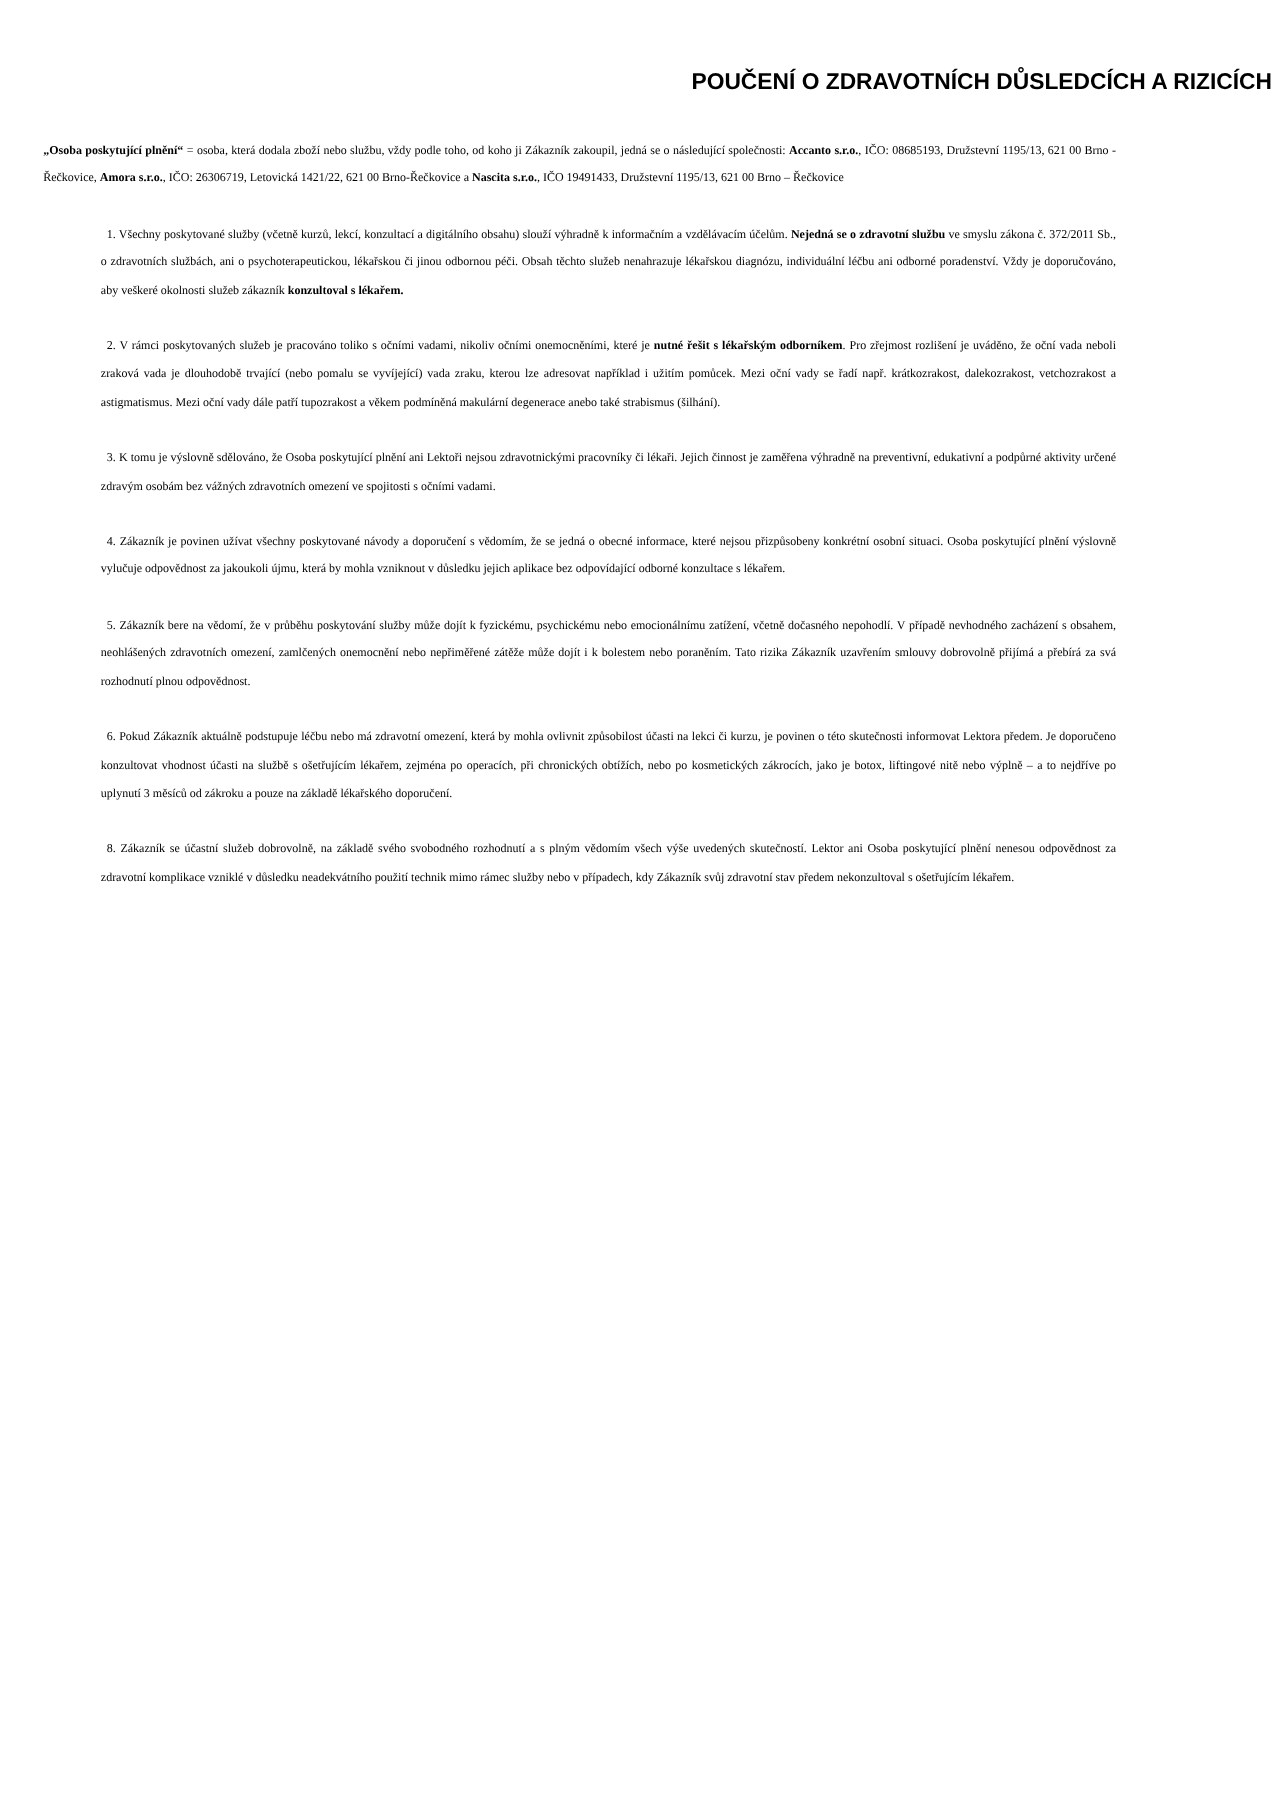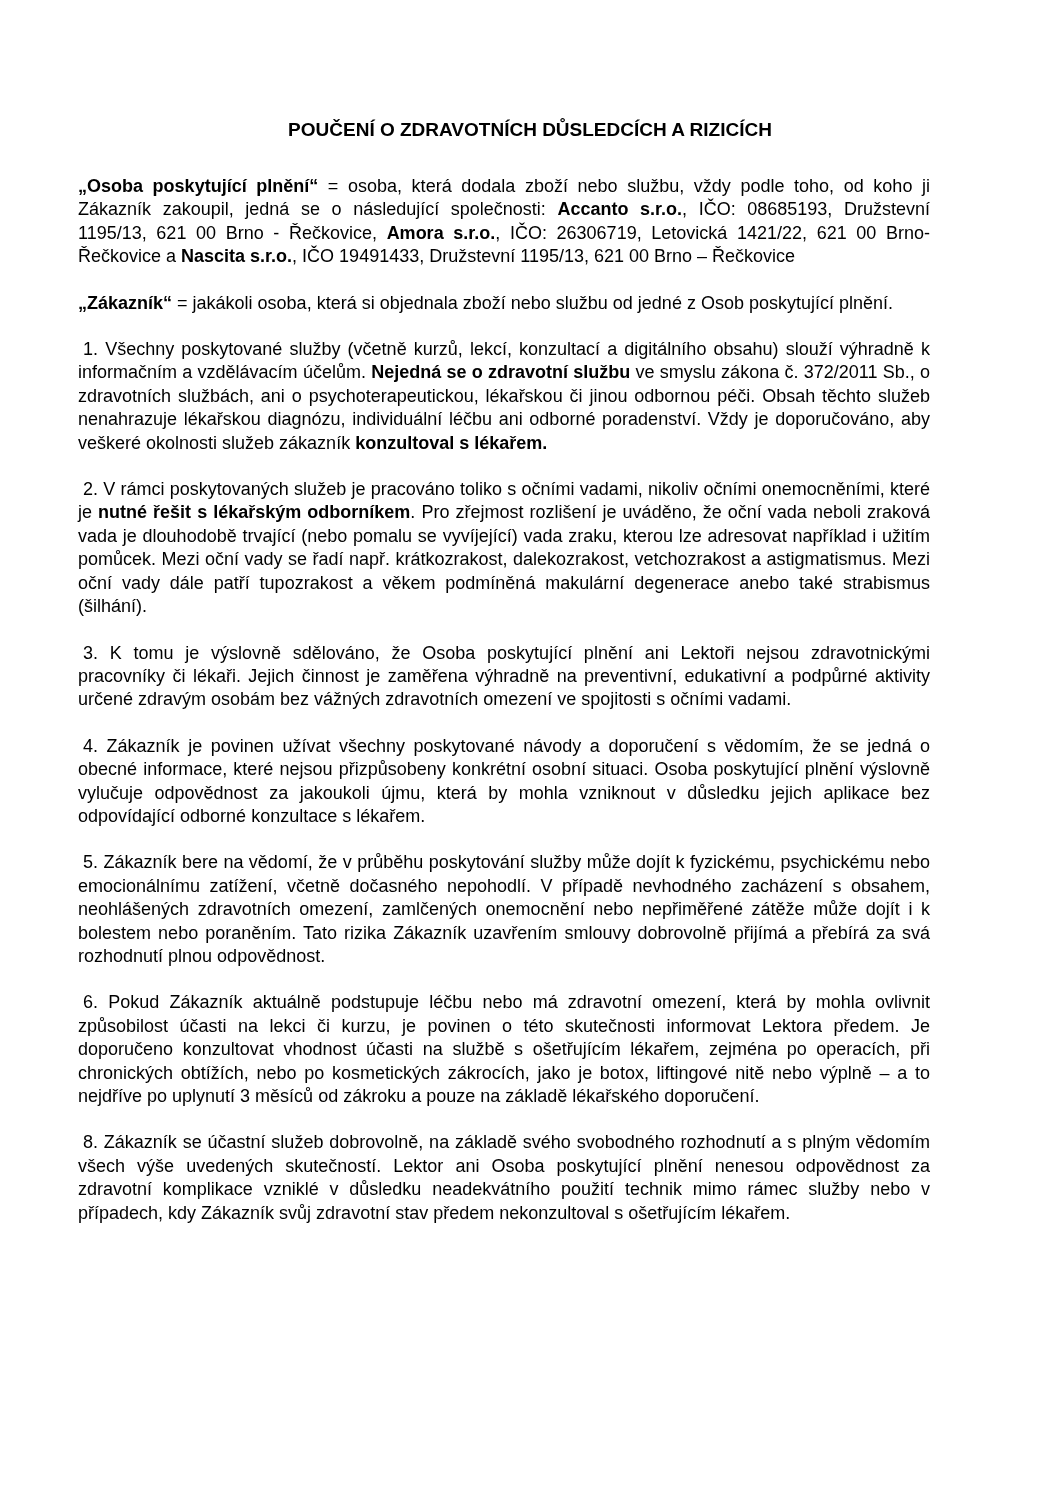--- a/index.html
+++ b/index.html
@@ -12,50 +12,51 @@
     width: 1060px;
     height: 1497px;
     margin: 0 auto;
     background: #ffffff;
     color: #000000;
     font-family: "Liberation Sans", "DejaVu Sans", sans-serif;
     overflow: hidden;
   }
   .doc-title {
     margin: 0 0 34px 0;
-    padding-top: 119px;
-    text-align: center;
+    padding-top: 58px;
+    text-align: right;
     font-size: 19px;
     line-height: 22px;
     font-weight: 700;
   }
   .doc-body {
-    padding: 0 130px 0 78px;
-    font-size: 18px;
+    padding: 0 130px 0 36px;
+    font-size: 10px;
     line-height: 23.4px;
     text-align: justify;
+    font-family: Liberation Serif, serif;
   }
   .doc-body p {
     margin: 0 0 23px 0;
   }
   .doc-body p.numbered {
     text-indent: 5px;
+    margin-left: 48px;
   }
   .doc-body span.b {
     font-weight: 700;
   }
 </style>
 </head>
 <body>
 
 <div class="page">
   <h1 class="doc-title">POUČENÍ O ZDRAVOTNÍCH DŮSLEDCÍCH A RIZICÍCH</h1>
   <section class="doc-body">
     <p><span class="b">„Osoba poskytující plnění“</span><span> = osoba, která dodala zboží nebo službu, vždy podle toho, od koho ji Zákazník zakoupil, jedná se o následující společnosti: </span><span class="b">Accanto s.r.o.</span><span>, IČO: 08685193, Družstevní 1195/13, 621 00 Brno - Řečkovice, </span><span class="b">Amora s.r.o.</span><span>, IČO: 26306719, Letovická 1421/22, 621 00 Brno-Řečkovice a </span><span class="b">Nascita s.r.o.</span><span>, IČO 19491433, Družstevní 1195/13, 621 00 Brno – Řečkovice</span></p>
-    <p><span class="b">„Zákazník“</span><span> = jakákoli osoba, která si objednala zboží nebo službu od jedné z Osob poskytující plnění.</span></p>
     <p class="numbered"><span>1. Všechny poskytované služby (včetně kurzů, lekcí, konzultací a digitálního obsahu) slouží výhradně k informačním a vzdělávacím účelům. </span><span class="b">Nejedná se o zdravotní službu</span><span> ve smyslu zákona č. 372/2011 Sb., o zdravotních službách, ani o psychoterapeutickou, lékařskou či jinou odbornou péči. Obsah těchto služeb nenahrazuje lékařskou diagnózu, individuální léčbu ani odborné poradenství. Vždy je doporučováno, aby veškeré okolnosti služeb zákazník </span><span class="b">konzultoval s lékařem.</span></p>
     <p class="numbered"><span>2. V rámci poskytovaných služeb je pracováno toliko s očními vadami, nikoliv očními onemocněními, které je </span><span class="b">nutné řešit s lékařským odborníkem</span><span>. Pro zřejmost rozlišení je uváděno, že oční vada neboli zraková vada je dlouhodobě trvající (nebo pomalu se vyvíjející) vada zraku, kterou lze adresovat například i užitím pomůcek. Mezi oční vady se řadí např. krátkozrakost, dalekozrakost, vetchozrakost a astigmatismus. Mezi oční vady dále patří tupozrakost a věkem podmíněná makulární degenerace anebo také strabismus (šilhání).</span></p>
     <p class="numbered"><span>3. K tomu je výslovně sdělováno, že Osoba poskytující plnění ani Lektoři nejsou zdravotnickými pracovníky či lékaři. Jejich činnost je zaměřena výhradně na preventivní, edukativní a podpůrné aktivity určené zdravým osobám bez vážných zdravotních omezení ve spojitosti s očními vadami.</span></p>
     <p class="numbered"><span>4. Zákazník je povinen užívat všechny poskytované návody a doporučení s vědomím, že se jedná o obecné informace, které nejsou přizpůsobeny konkrétní osobní situaci. Osoba poskytující plnění výslovně vylučuje odpovědnost za jakoukoli újmu, která by mohla vzniknout v důsledku jejich aplikace bez odpovídající odborné konzultace s lékařem.</span></p>
     <p class="numbered"><span>5. Zákazník bere na vědomí, že v průběhu poskytování služby může dojít k fyzickému, psychickému nebo emocionálnímu zatížení, včetně dočasného nepohodlí. V případě nevhodného zacházení s obsahem, neohlášených zdravotních omezení, zamlčených onemocnění nebo nepřiměřené zátěže může dojít i k bolestem nebo poraněním. Tato rizika Zákazník uzavřením smlouvy dobrovolně přijímá a přebírá za svá rozhodnutí plnou odpovědnost.</span></p>
     <p class="numbered"><span>6. Pokud Zákazník aktuálně podstupuje léčbu nebo má zdravotní omezení, která by mohla ovlivnit způsobilost účasti na lekci či kurzu, je povinen o této skutečnosti informovat Lektora předem. Je doporučeno konzultovat vhodnost účasti na službě s ošetřujícím lékařem, zejména po operacích, při chronických obtížích, nebo po kosmetických zákrocích, jako je botox, liftingové nitě nebo výplně – a to nejdříve po uplynutí 3 měsíců od zákroku a pouze na základě lékařského doporučení.</span></p>
     <p class="numbered"><span>8. Zákazník se účastní služeb dobrovolně, na základě svého svobodného rozhodnutí a s plným vědomím všech výše uvedených skutečností. Lektor ani Osoba poskytující plnění nenesou odpovědnost za zdravotní komplikace vzniklé v důsledku neadekvátního použití technik mimo rámec služby nebo v případech, kdy Zákazník svůj zdravotní stav předem nekonzultoval s ošetřujícím lékařem.</span></p>
   </section>
 </div>
 

